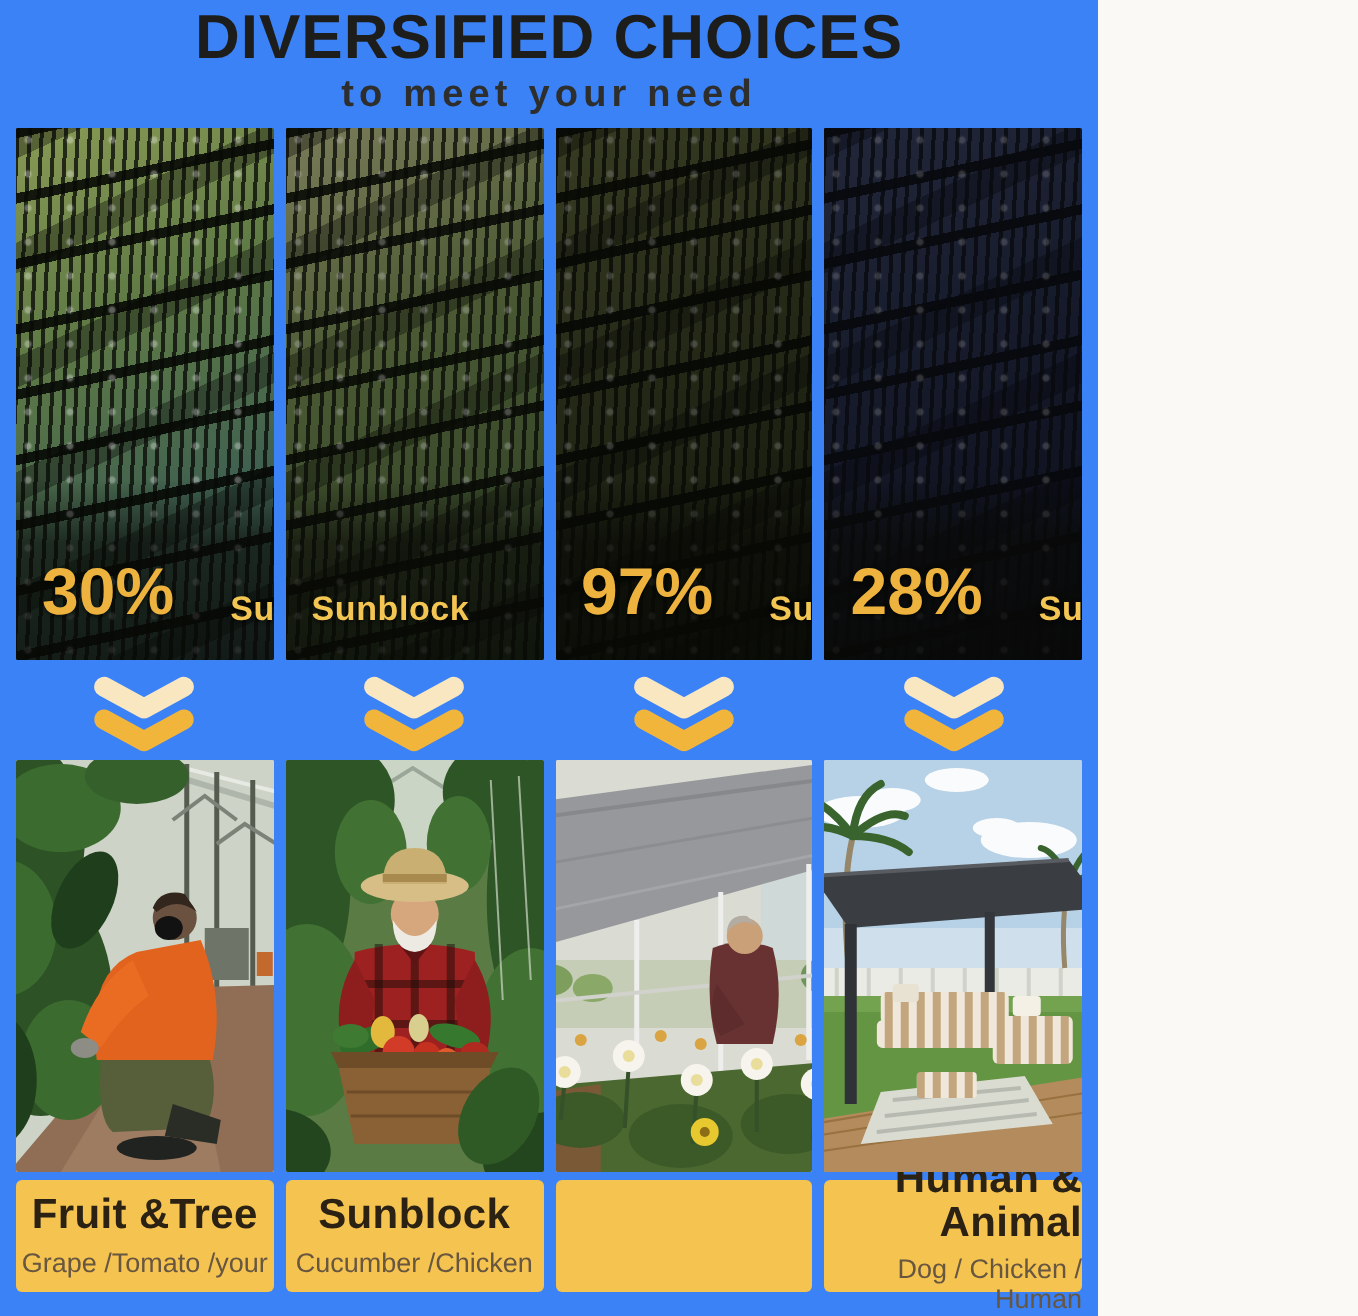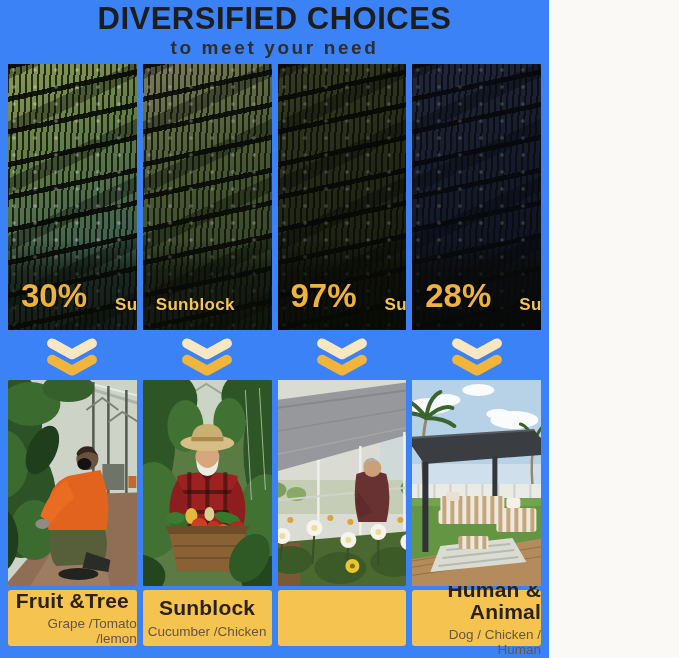--- a/index.html
+++ b/index.html
@@ -365,21 +365,21 @@
         <rect x="64" y="156" width="30" height="13" rx="2" fill="url(#sofaStripe)"></rect>
         <rect x="112" y="118" width="14" height="10" rx="2" fill="#f4f0e6"></rect>
         <rect x="52" y="112" width="13" height="9" rx="2" fill="#e8e2d2"></rect>
       </svg>
     </div>
   </div>
 
   <div class="row caption-row">
     <div class="caption">
       <div class="cap-title">Fruit &amp;Tree</div>
-      <div class="cap-sub">Grape /Tomato /lemon</div>
+      <div class="cap-sub">Grape /Tomato /your</div>
     </div>
     <div class="caption">
       <div class="cap-title">Sunblock</div>
       <div class="cap-sub">Cucumber /Chicken</div>
     </div>
     <div class="caption">
     </div>
     <div class="caption">
       <div class="cap-title">Human &amp; Animal</div>
       <div class="cap-sub">Dog / Chicken / Human</div>

